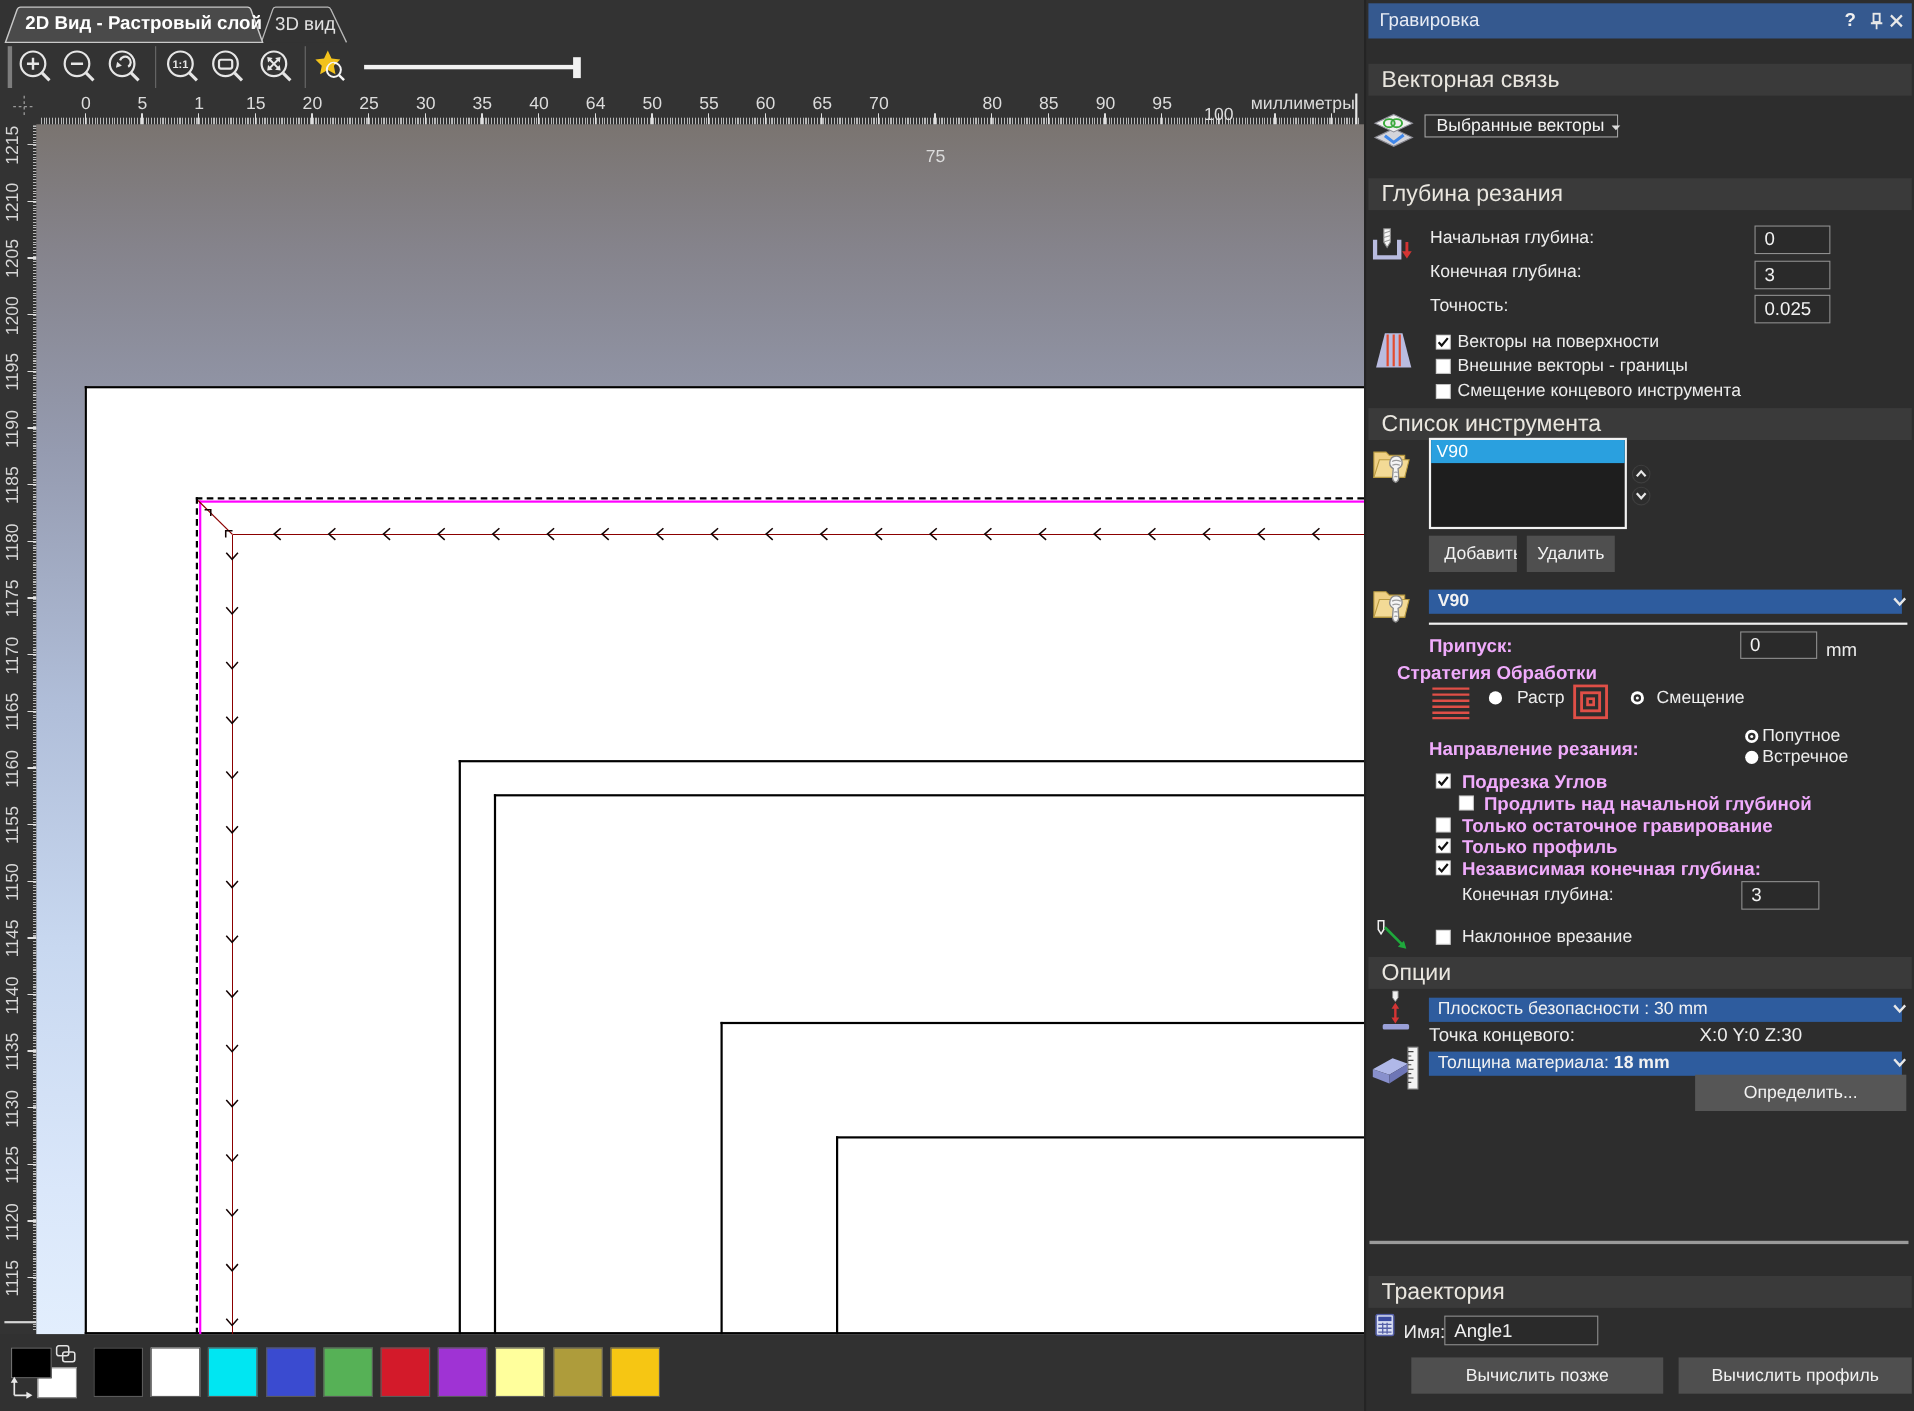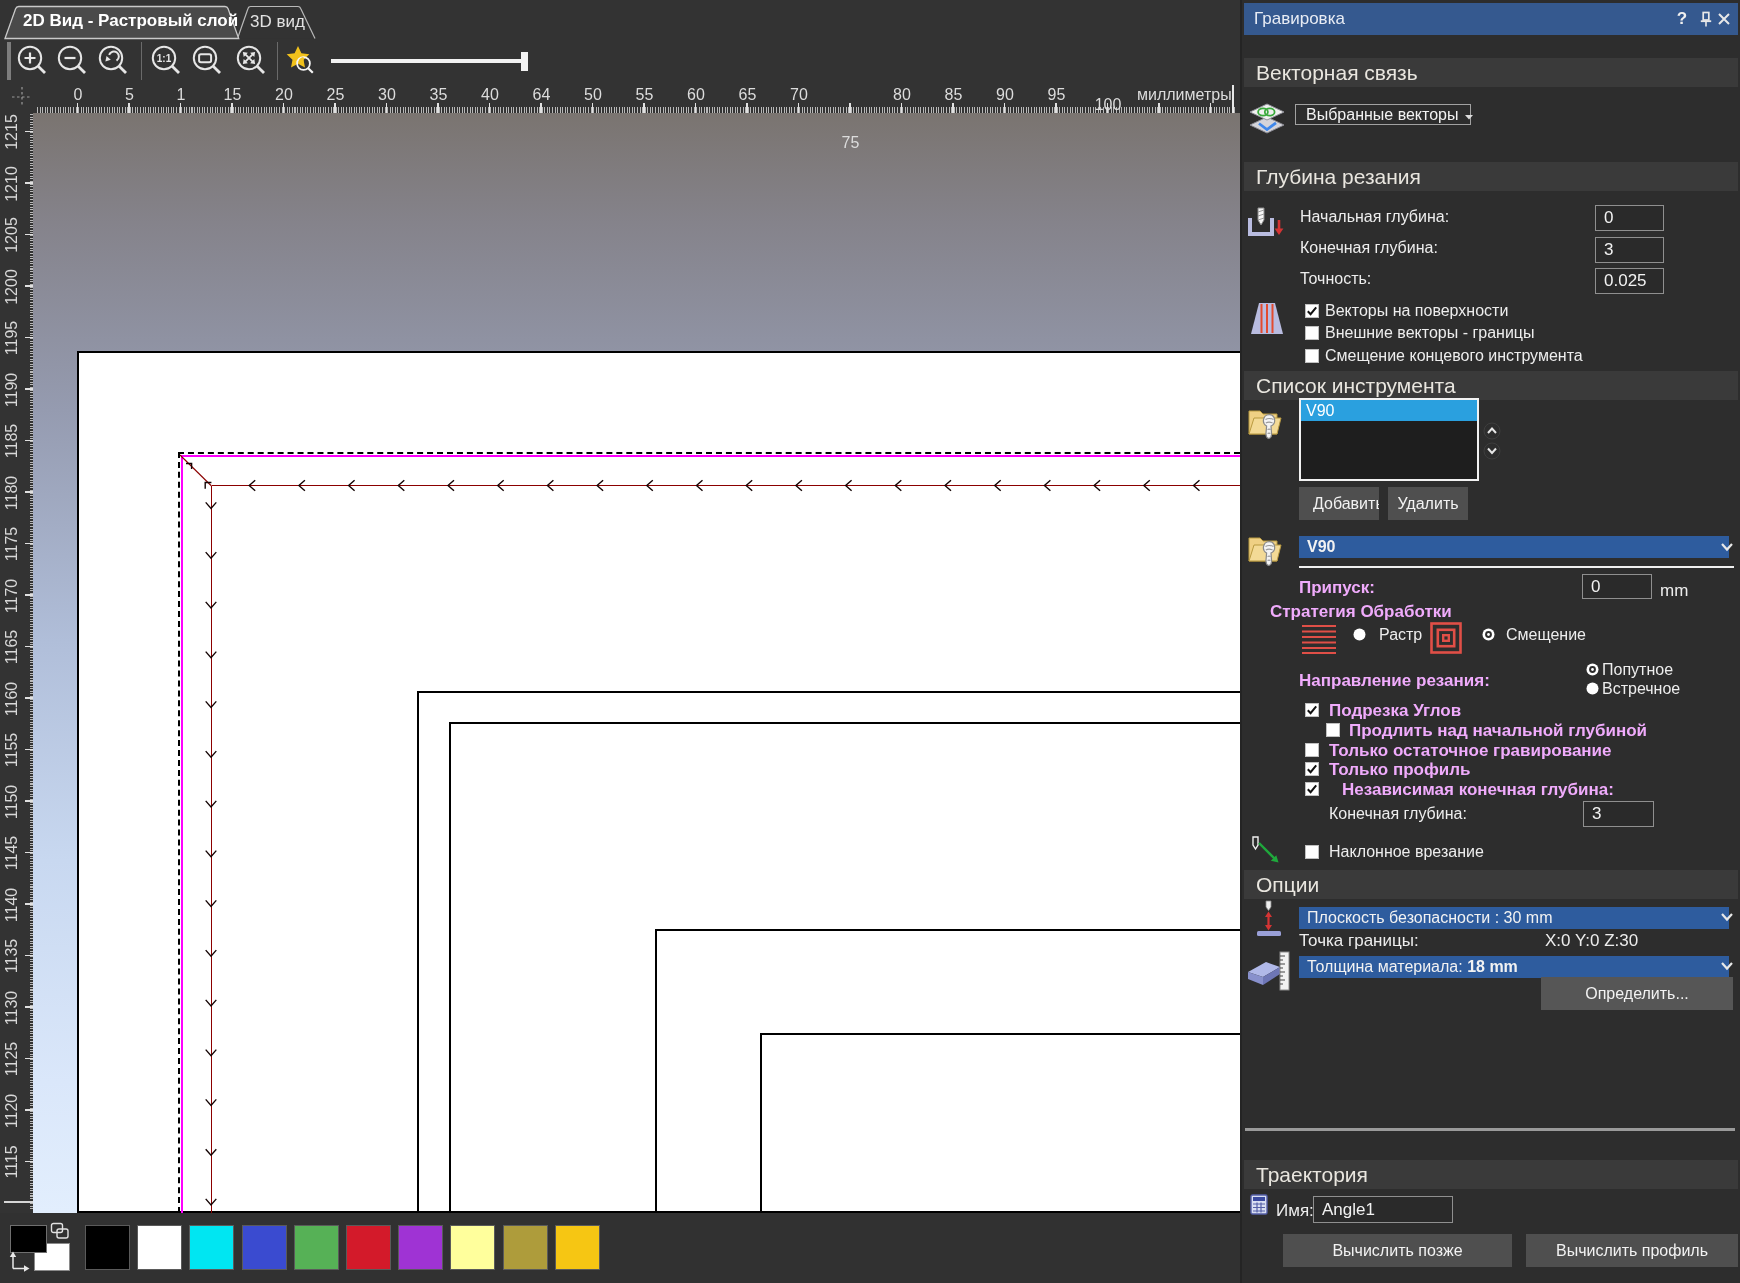--- a/index.html
+++ b/index.html
@@ -342,21 +342,21 @@
 <div class="blbl" style="left:1329px;top:741px;font-size:17px;">Только остаточное гравирование</div>
 <svg style="position:absolute;left:1305px;top:762px;" width="14" height="14" viewBox="0 0 14 14">
     <rect x="0.5" y="0.5" width="13" height="13" fill="#ffffff" stroke="#c0c0c0" stroke-width="1"></rect>
     <path d="M2.8,7.2 L5.6,10.2 L11.2,3.4" stroke="#111" stroke-width="2" fill="none"></path>
   </svg>
 <div class="blbl" style="left:1329px;top:760px;font-size:17px;">Только профиль</div>
 <svg style="position:absolute;left:1305px;top:782px;" width="14" height="14" viewBox="0 0 14 14">
     <rect x="0.5" y="0.5" width="13" height="13" fill="#ffffff" stroke="#c0c0c0" stroke-width="1"></rect>
     <path d="M2.8,7.2 L5.6,10.2 L11.2,3.4" stroke="#111" stroke-width="2" fill="none"></path>
   </svg>
-<div class="blbl" style="left:1329px;top:780px;font-size:17px;margin-left:13px;">Независимая конечная глубина:</div>
+<div class="blbl" style="left:1329px;top:780px;font-size:17px;">Независимая конечная глубина:</div>
 <div class="lbl" style="left:1329px;top:805px;">Конечная глубина:</div>
 <div class="inp" style="left:1583px;top:801px;width:71px;height:26px;">3</div>
 <svg style="position:absolute;left:1249px;top:835px;" width="36" height="34" viewBox="0 0 36 34">
 <path d="M4,2 H9 V10 L6.5,14 L4,10 Z" fill="none" stroke="#f0f0f0" stroke-width="1.4"></path>
 <path d="M10,8 L26,24" stroke="#1fa83c" stroke-width="2.4"></path>
 <path d="M29.5,27.5 L21.8,25.7 L27.3,20.2 Z" fill="#1fa83c"></path>
 </svg>
 <svg style="position:absolute;left:1305px;top:845px;" width="14" height="14" viewBox="0 0 14 14">
     <rect x="0.5" y="0.5" width="13" height="13" fill="#ffffff" stroke="#c0c0c0" stroke-width="1"></rect>
   </svg>
@@ -365,21 +365,21 @@
 <path d="M12,1 H17 V7 L14.5,10.5 L12,7 Z" fill="#f0f0f0" stroke="#8a8a8a" stroke-width="0.8"></path>
 <path d="M14.5,15 V27" stroke="#d43434" stroke-width="2.2"></path>
 <path d="M14.5,11.5 L11,17 L18,17 Z" fill="#d43434"></path>
 <path d="M14.5,30.5 L11,25 L18,25 Z" fill="#d43434"></path>
 <rect x="3" y="31" width="24" height="5" rx="1.5" fill="#9aa0d8"></rect>
 </svg>
 <div class="bluedrop" style="top:907px;">Плоскость безопасности : 30 mm</div>
 <svg style="position:absolute;left:1720px;top:912px;" width="14" height="10" viewBox="0 0 14 10">
 <path d="M2,2 L7,7.5 L12,2" stroke="#e8e8e8" stroke-width="2.2" fill="none"></path>
 </svg>
-<div class="lbl" style="left:1299px;top:931px;font-size:17px;">Точка границы:</div>
+<div class="lbl" style="left:1299px;top:931px;font-size:17px;">Точка концевого:</div>
 <div class="lbl" style="left:1545px;top:931px;font-size:17px;">X:0 Y:0 Z:30</div>
 <div class="bluedrop" style="top:956px;">Толщина материала: <b>18 mm</b></div>
 <svg style="position:absolute;left:1720px;top:961px;" width="14" height="10" viewBox="0 0 14 10">
 <path d="M2,2 L7,7.5 L12,2" stroke="#e8e8e8" stroke-width="2.2" fill="none"></path>
 </svg>
 <svg style="position:absolute;left:1246px;top:948px;" width="48" height="44" viewBox="0 0 48 44">
 <path d="M2,24 L20,14 L34,19 L17,29 Z" fill="#b0b8e8"></path>
 <path d="M2,24 L17,29 L17,37 L2,31 Z" fill="#8890cc"></path>
 <path d="M34,19 L34,26 L17,37 L17,29 Z" fill="#6e76b6"></path>
 <rect x="34" y="4" width="9" height="38" fill="#f2f2f2" stroke="#8a8a8a" stroke-width="1"></rect>

